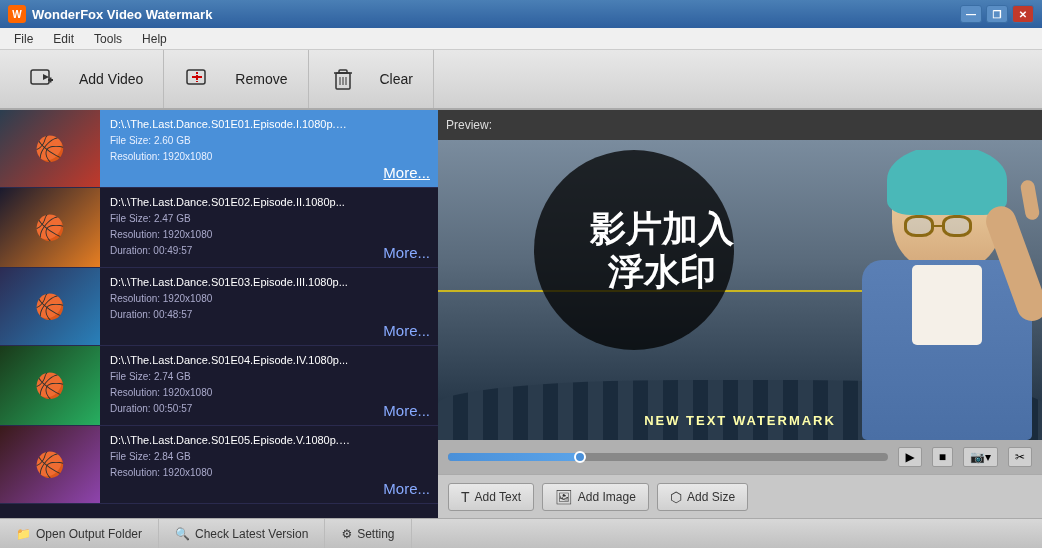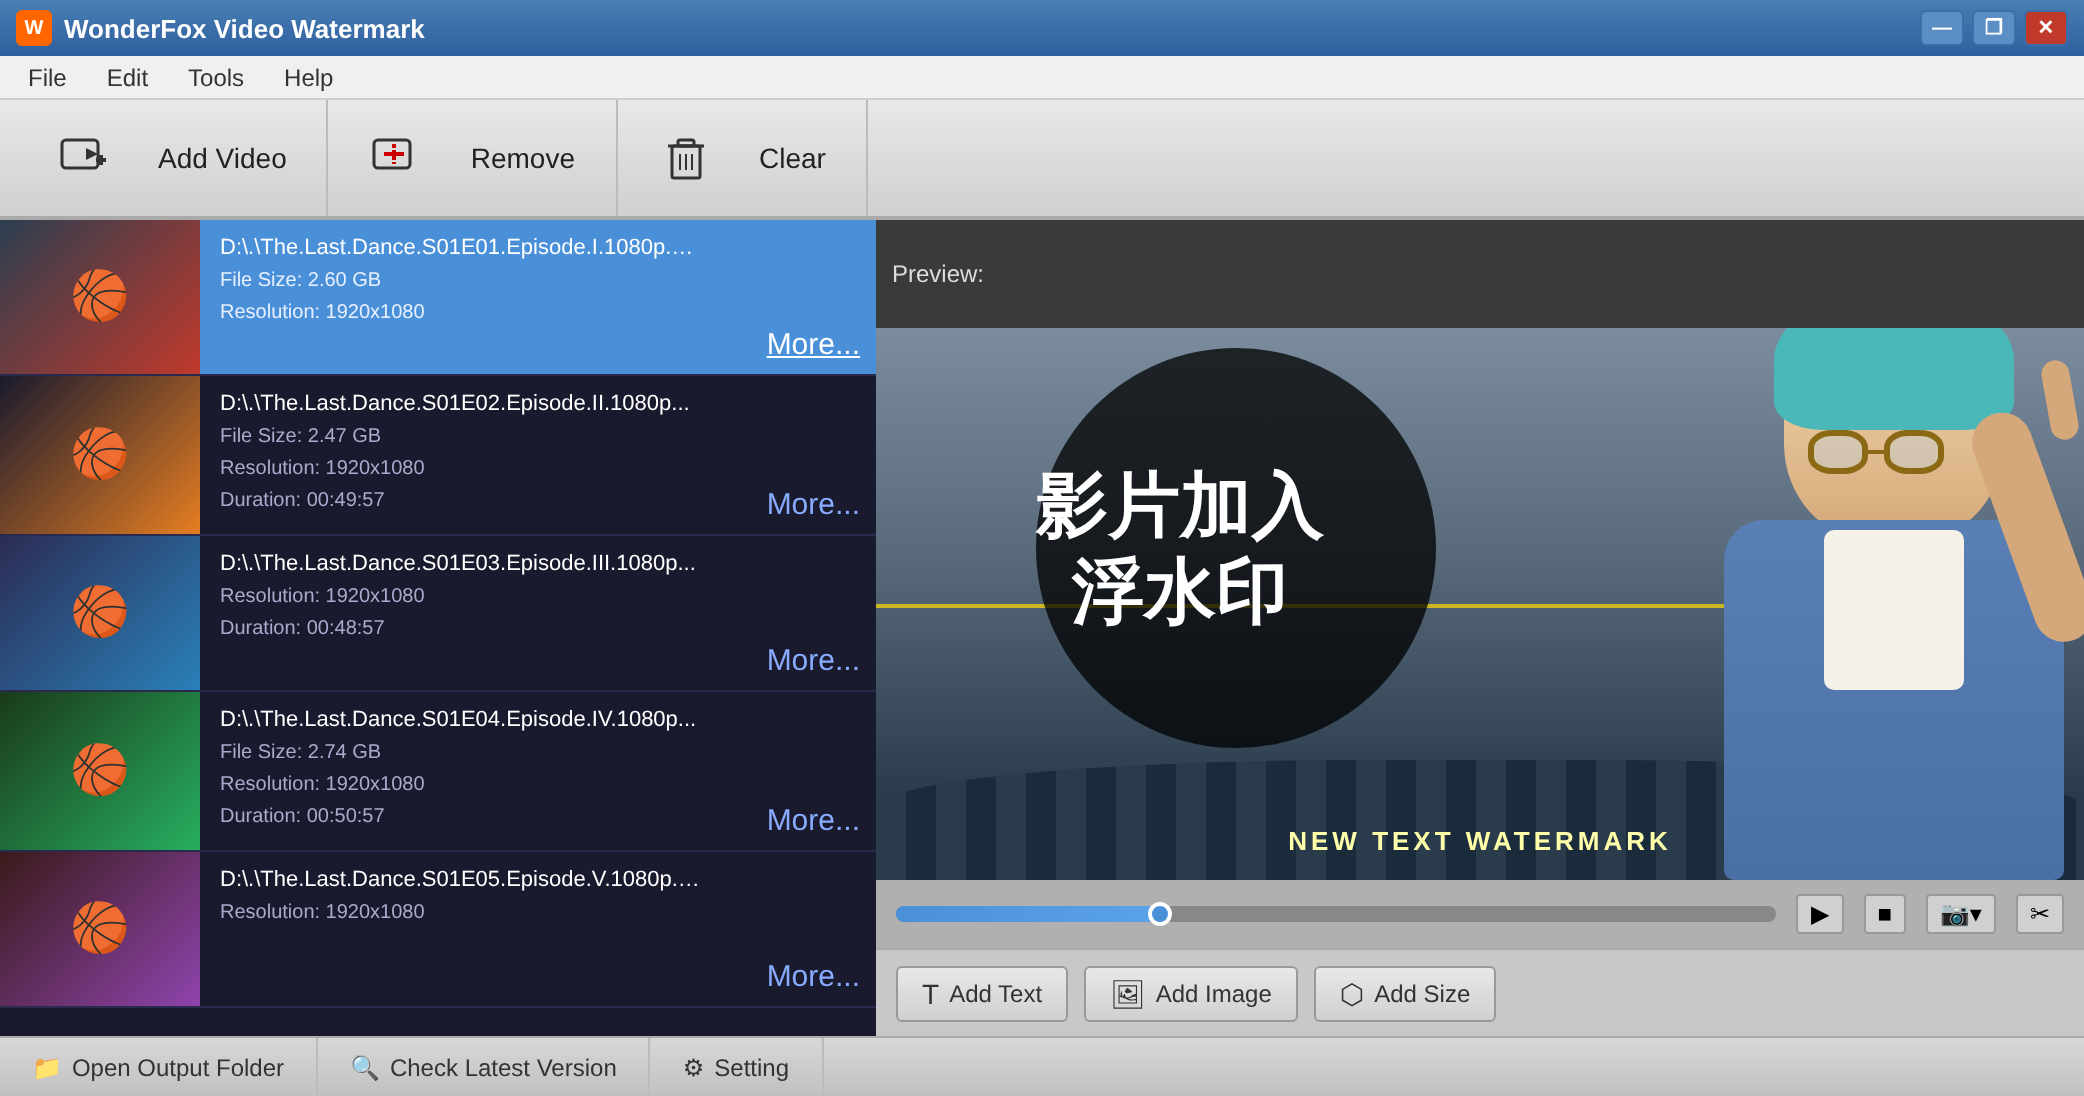--- a/index.html
+++ b/index.html
@@ -178,49 +178,49 @@
     .preview-area {
       flex: 1;
       background: #2a2a2a;
       display: flex;
       flex-direction: column;
       position: relative;
     }
     .preview-label {
       color: #ddd;
       font-size: 12px;
-      padding: 20px 8px;
+      padding: 8px 8px;
       background: #3a3a3a;
     }
     .preview-video {
       flex: 1;
       background: #1a1a1a;
       position: relative;
       overflow: hidden;
     }
     
     .video-scene {
       width: 100%;
       height: 100%;
       background: linear-gradient(180deg, #8a9bb0 0%, #6a7b8c 30%, #4a5b6c 60%, #2a3b4c 100%);
       position: relative;
       overflow: hidden;
     }
     
     .watermark-circle {
       position: absolute;
       top: 10px;
-      left: 80px;
+      left: 96px;
       width: 200px;
       height: 200px;
       border-radius: 50%;
       background: rgba(0,0,0,0.75);
       display: flex;
       flex-direction: column;
-      align-items: flex-start;
+      align-items: flex-end;
       justify-content: center;
       z-index: 10;
     }
     .watermark-text-cn {
       font-size: 36px;
       font-weight: bold;
       color: white;
       line-height: 1.2;
       text-align: center;
     }
@@ -456,20 +456,21 @@
       <div class="file-more">More...</div>
     </div>
 
     <div class="file-item">
       <div class="file-thumbnail thumb-5">
         <div class="file-thumbnail-inner">🏀</div>
       </div>
       <div class="file-info">
         <div class="file-name">D:\.\The.Last.Dance.S01E05.Episode.V.1080p.N...</div>
         <div class="file-meta">
+          <div>File Size: 2.84 GB</div>
           <div>Resolution: 1920x1080</div>
         </div>
       </div>
       <div class="file-more">More...</div>
     </div>
 
   </div>
 
   <div class="preview-area">
     <div class="preview-label">Preview:</div>

